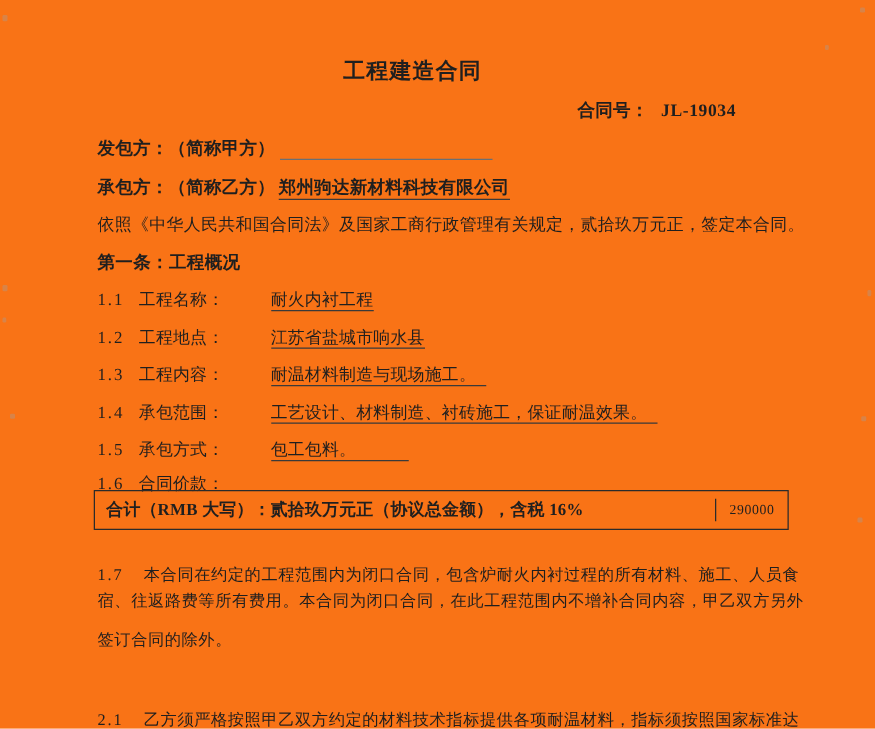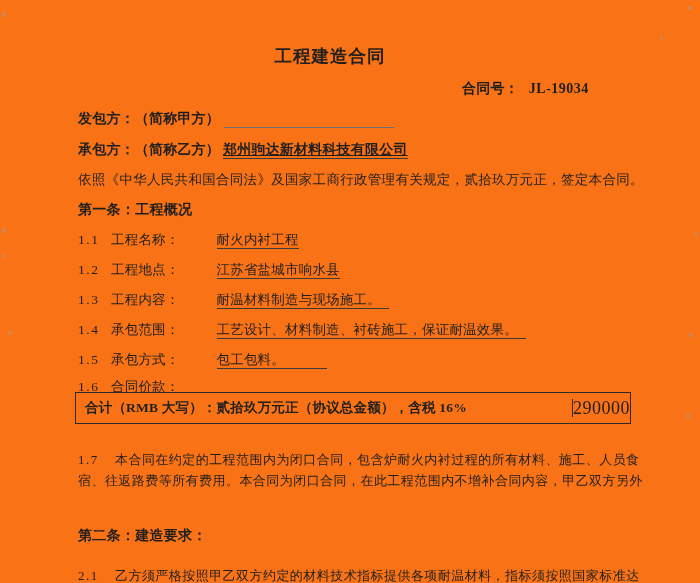--- a/index.html
+++ b/index.html
@@ -21,21 +21,21 @@
   .contract-no .val{margin-left:10px;letter-spacing:0.5px;}
   .party{font-size:14px;font-weight:bold;}
   .party-a{top:110px;left:78px;}
   .party-b{top:141px;left:78px;}
   .blank-underline{
     display:inline-block;width:170px;height:15px;
     border-bottom:1.5px solid #6b6f74;
     margin-left:4px;vertical-align:bottom;
   }
   .u-val{border-bottom:1px solid #3a3a3a;padding-bottom:1px;margin-left:37px;}
-  .party-b .u-val{margin-left:3px;text-decoration:underline;}
+  .party-b .u-val{margin-left:3px;}
   .preamble{top:171px;left:78px;width:560px;letter-spacing:0.3px;}
   .heading{font-size:14px;font-weight:bold;letter-spacing:0.3px;}
   .h-art1{top:201px;left:78px;}
   .h-art2{top:527px;left:78px;}
   .item .no{display:inline-block;width:33px;letter-spacing:1.5px;}
   .it-11{top:231px;left:78px;}
   .it-12{top:261px;left:78px;}
   .it-13{top:291px;left:78px;}
   .it-14{top:321px;left:78px;}
   .it-15{top:351px;left:78px;}
@@ -50,21 +50,21 @@
     box-sizing:border-box;
   }
   .price-cell-desc{
     flex:1;display:flex;align-items:center;
     padding-left:9px;
     border-right:1.5px solid #2b2b2b;
     font-size:13.5px;font-weight:bold;letter-spacing:0.2px;
   }
   .price-cell-amt{
     width:57px;display:flex;align-items:center;justify-content:center;
-    font-size:18px;letter-spacing:0.5px;
+    font-size:11px;letter-spacing:0.5px;
   }
   .para-line{position:absolute;left:78px;white-space:nowrap;font-size:13px;letter-spacing:0.45px;}
   .p17-1{top:441px;}
   .p17-2{top:472px;}
   .p17-3{top:503px;}
   .para-line .no{display:inline-block;width:37px;letter-spacing:1.5px;margin-top:11px;}
   .it-21{top:557px;}
   .it-21 .no{width:37px;}
   .speck{position:absolute;background:#9aa0a6;opacity:0.35;border-radius:1px;}
 </style>
@@ -127,20 +127,20 @@
 
   <div class="price-table">
     <div class="price-cell-desc">合计（RMB 大写）：贰拾玖万元正（协议总金额），含税 16%</div>
     <div class="price-cell-amt">290000</div>
   </div>
 
   <div class="para-line p17-1">
     <span class="no">1.7</span><span>本合同在约定的工程范围内为闭口合同，包含炉耐火内衬过程的所有材料、施工、人员食</span>
   </div>
   <div class="para-line p17-2">宿、往返路费等所有费用。本合同为闭口合同，在此工程范围内不增补合同内容，甲乙双方另外</div>
+  <div class="para-line p17-3">签订合同的除外。</div>
 
-  <div class="line heading h-art2">第二条：建造要求：</div>
 
   <div class="para-line it-21">
     <span class="no">2.1</span><span>乙方须严格按照甲乙双方约定的材料技术指标提供各项耐温材料，指标须按照国家标准达</span>
   </div>
 
 </div>
 
 </body></html>

